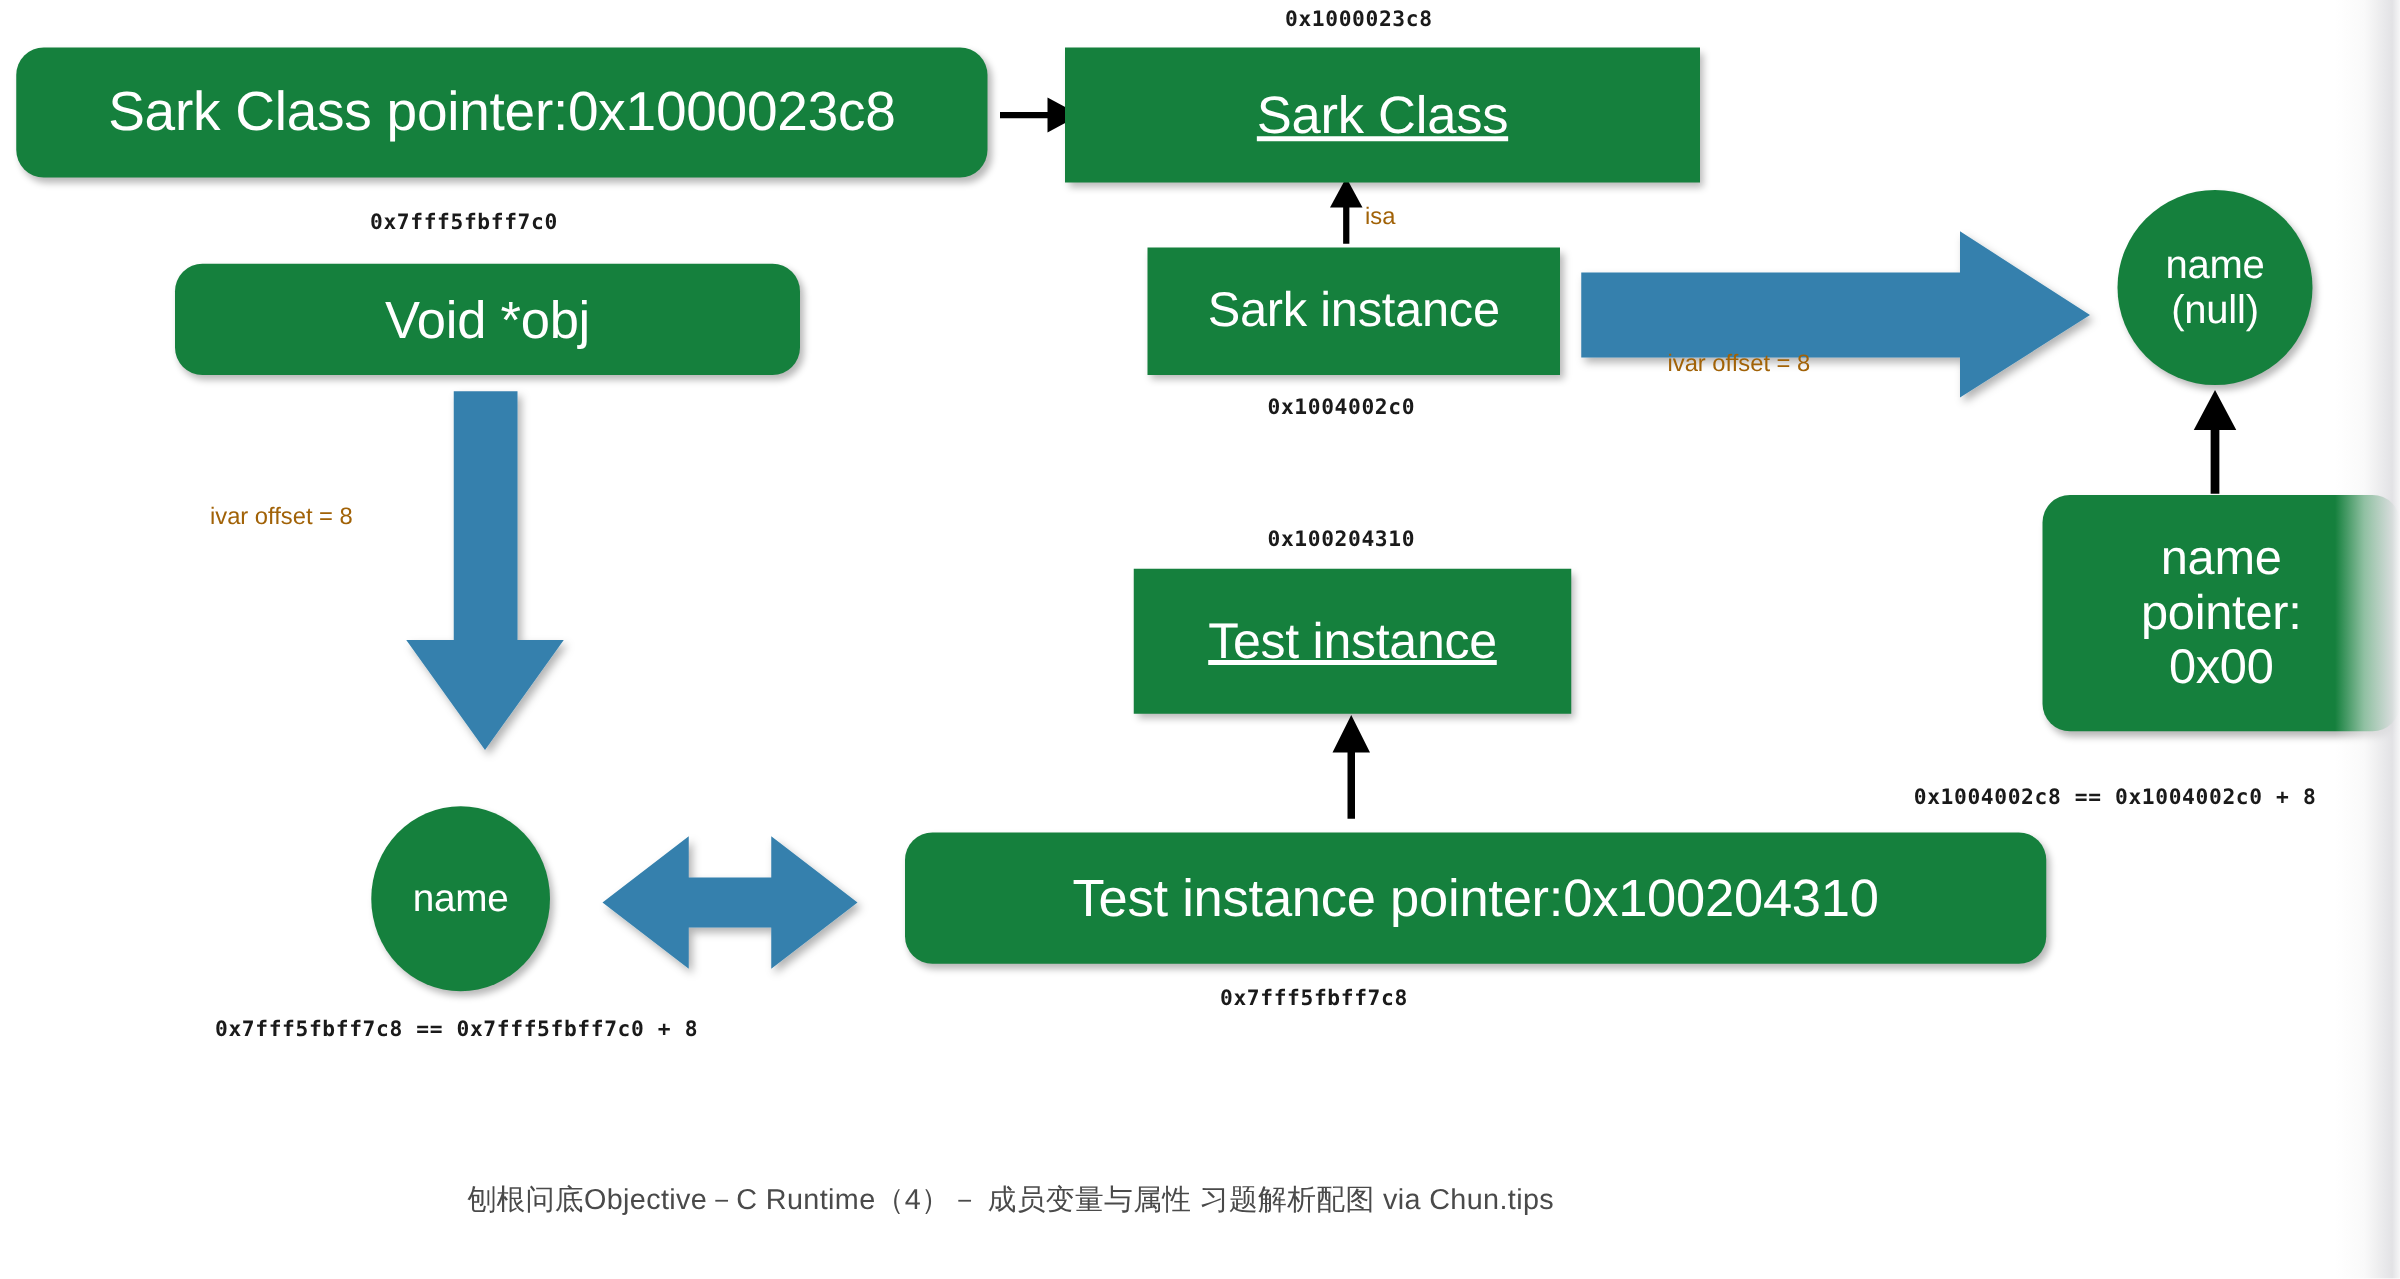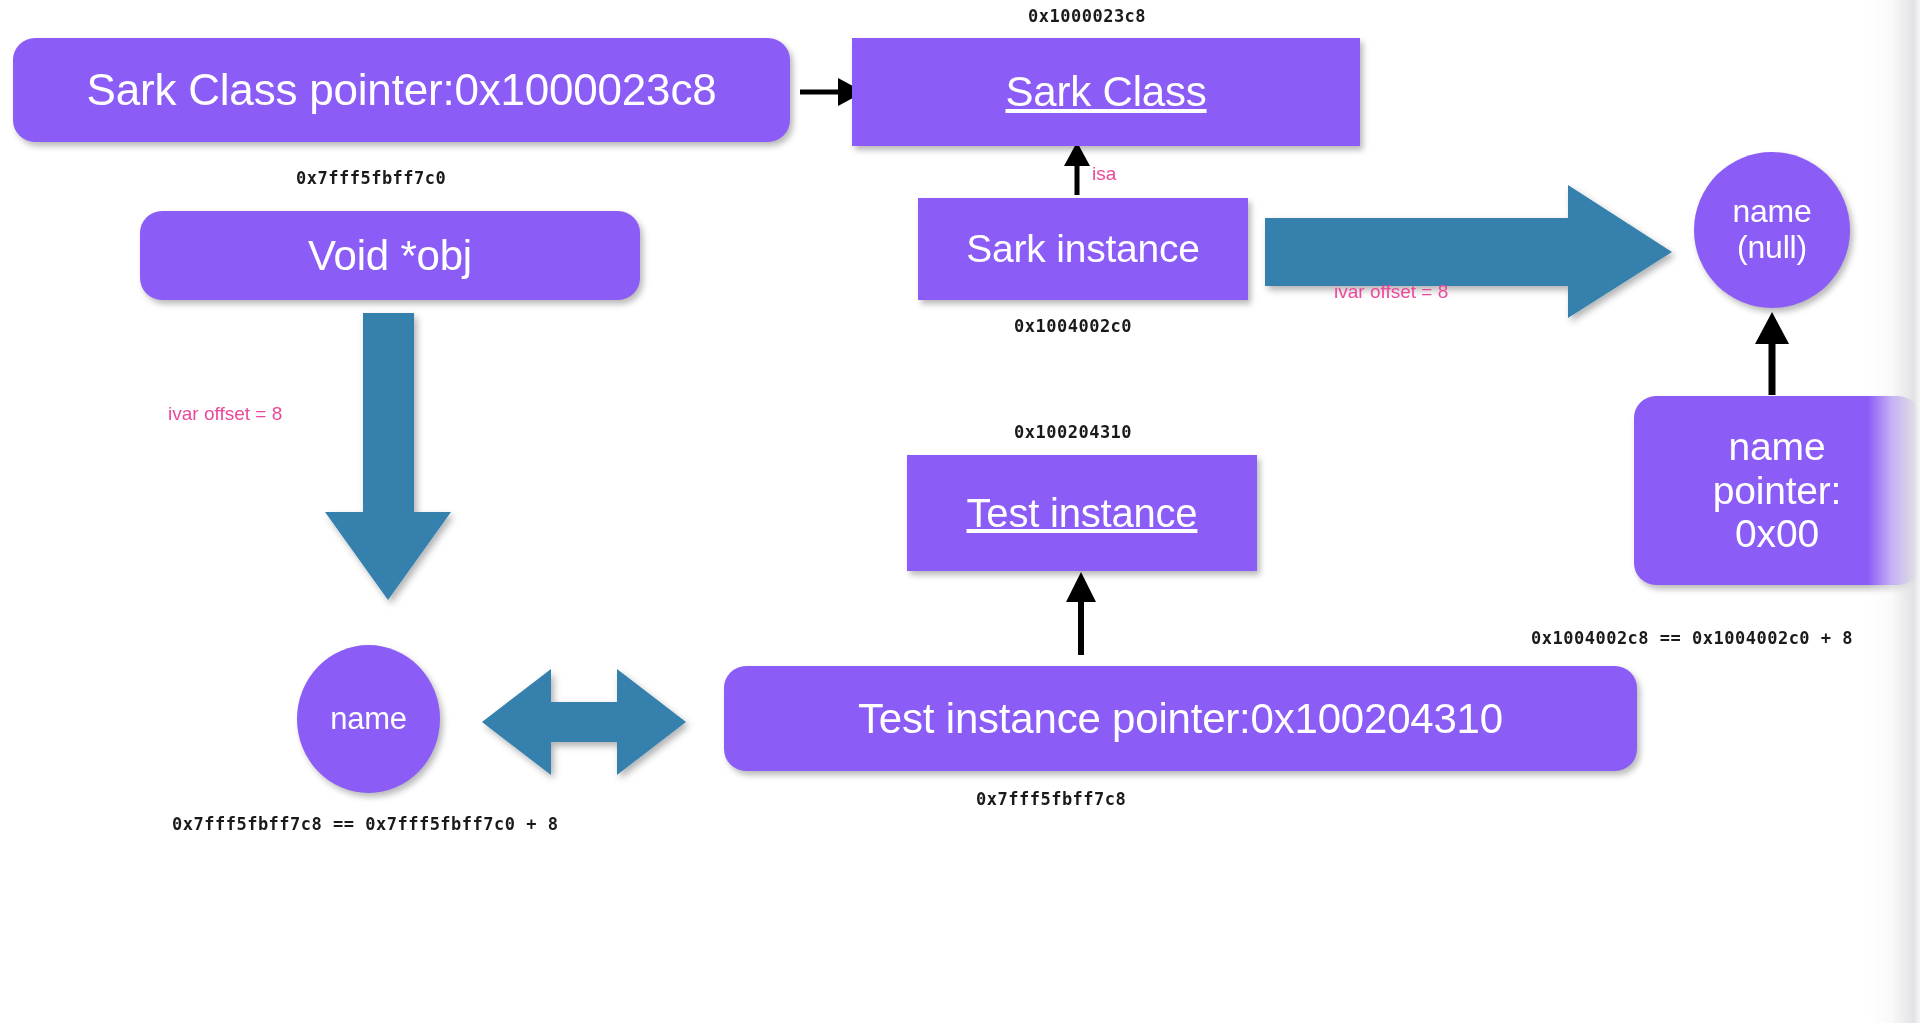--- a/index.html
+++ b/index.html
@@ -22,21 +22,21 @@
     position: absolute;
     top: 0;
     right: 0;
     width: 52px;
     height: 1023px;
     background: linear-gradient(to right, rgba(255,255,255,0) 0%, rgba(245,245,245,0.55) 45%, rgba(225,225,228,0.95) 88%, rgba(246,246,247,1) 100%);
     pointer-events: none;
   }
   .node {
     position: absolute;
-    background: #8b5cf6;
+    background: #15803d;
     color: #ffffff;
     display: flex;
     align-items: center;
     justify-content: center;
     text-align: center;
     font-family: "Liberation Sans", sans-serif;
     font-weight: 400;
     box-shadow: 3px 4px 6px rgba(0,0,0,0.28);
     line-height: 1.12;
     letter-spacing: -0.2px;
@@ -51,21 +51,21 @@
     font-weight: bold;
     font-size: 17px;
     color: #1a1a1a;
     white-space: nowrap;
     letter-spacing: 0.5px;
   }
   .edge-label {
     position: absolute;
     font-family: "Liberation Sans", sans-serif;
     font-size: 19px;
-    color: #ec4899;
+    color: #a16207;
     white-space: nowrap;
   }
   .caption {
     position: absolute;
     font-family: "Liberation Sans", sans-serif;
     font-size: 23px;
     color: #4a4a4a;
     white-space: nowrap;
     letter-spacing: 0.3px;
   }
@@ -178,15 +178,16 @@
   <div class="addr" style="left:172px; top:814px;">0x7fff5fbff7c8 == 0x7fff5fbff7c0 + 8</div>
 
   <div class="addr" style="left:1531px; top:628px;">0x1004002c8 == 0x1004002c0 + 8</div>
 
   <div class="edge-label" style="left:1092px; top:163px;">isa</div>
 
   <div class="edge-label" style="left:168px; top:403px;">ivar offset = 8</div>
 
   <div class="edge-label" style="left:1334px; top:281px;">ivar offset = 8</div>
 
+  <div class="caption" style="left:374px; top:944px;">刨根问底Objective－C Runtime（4）－ 成员变量与属性 习题解析配图 via Chun.tips</div>
 
   <div id="page-edge"></div>
 </div>
 
 </body></html>

